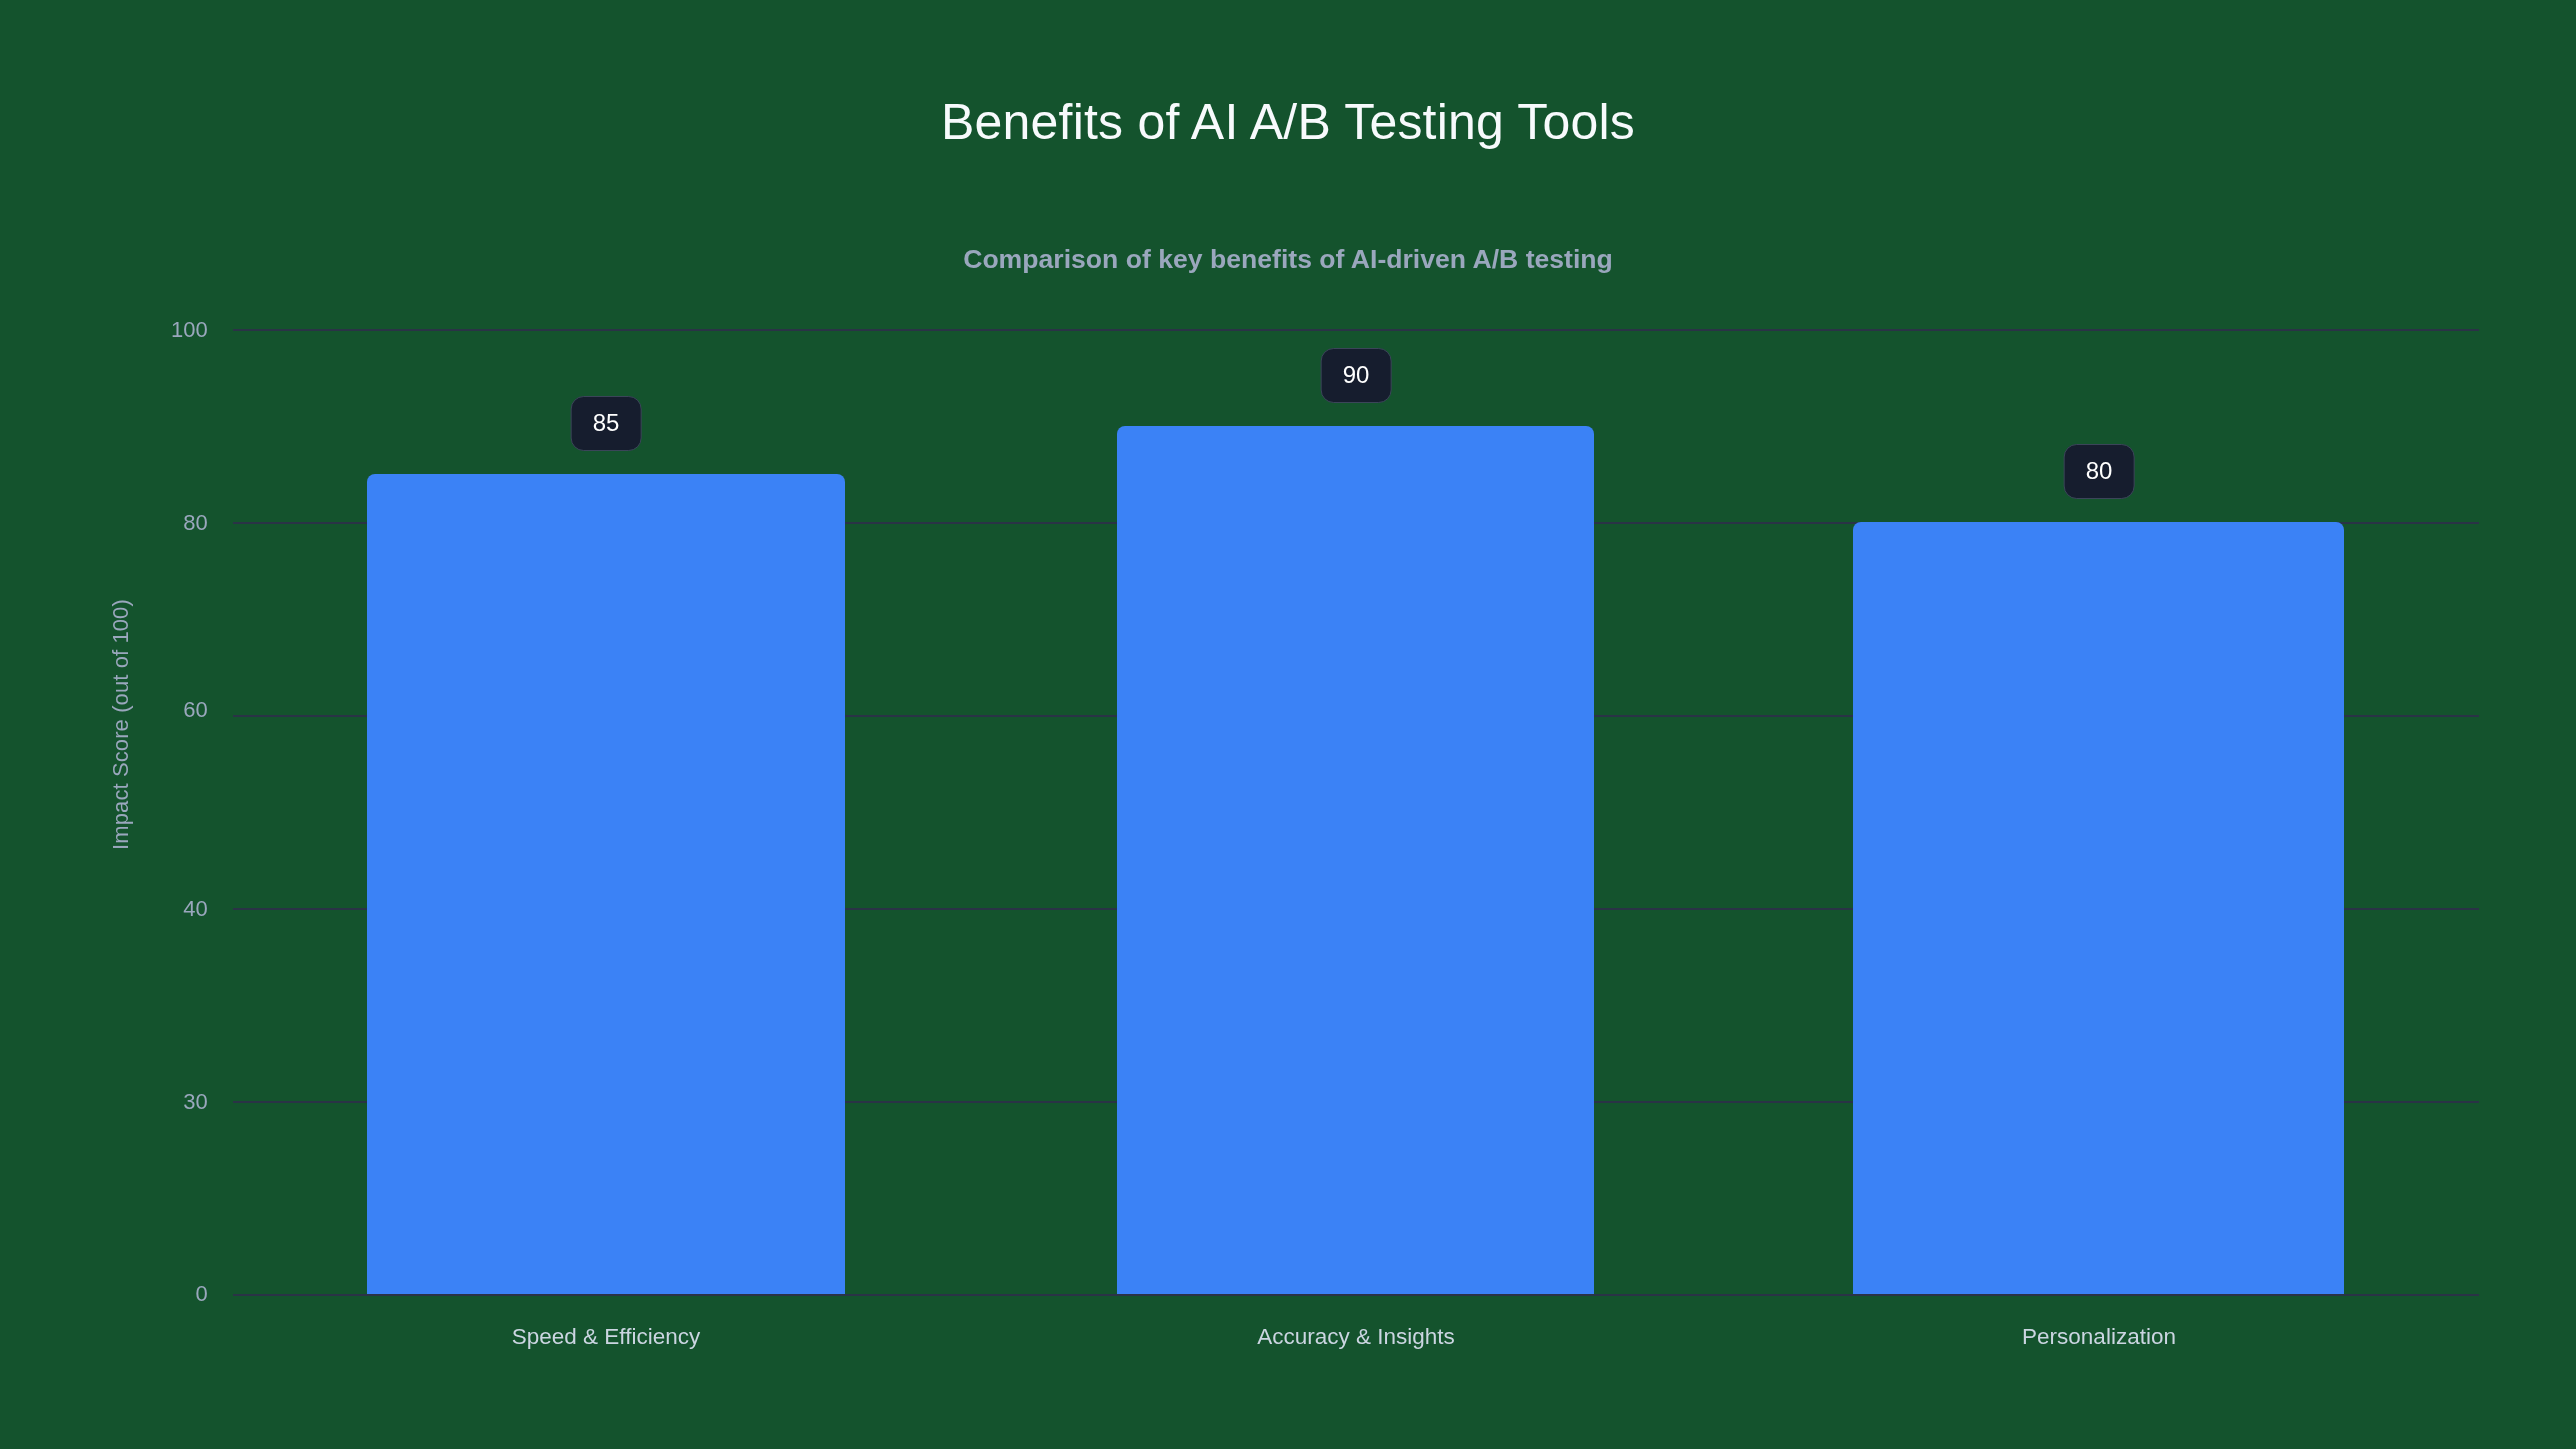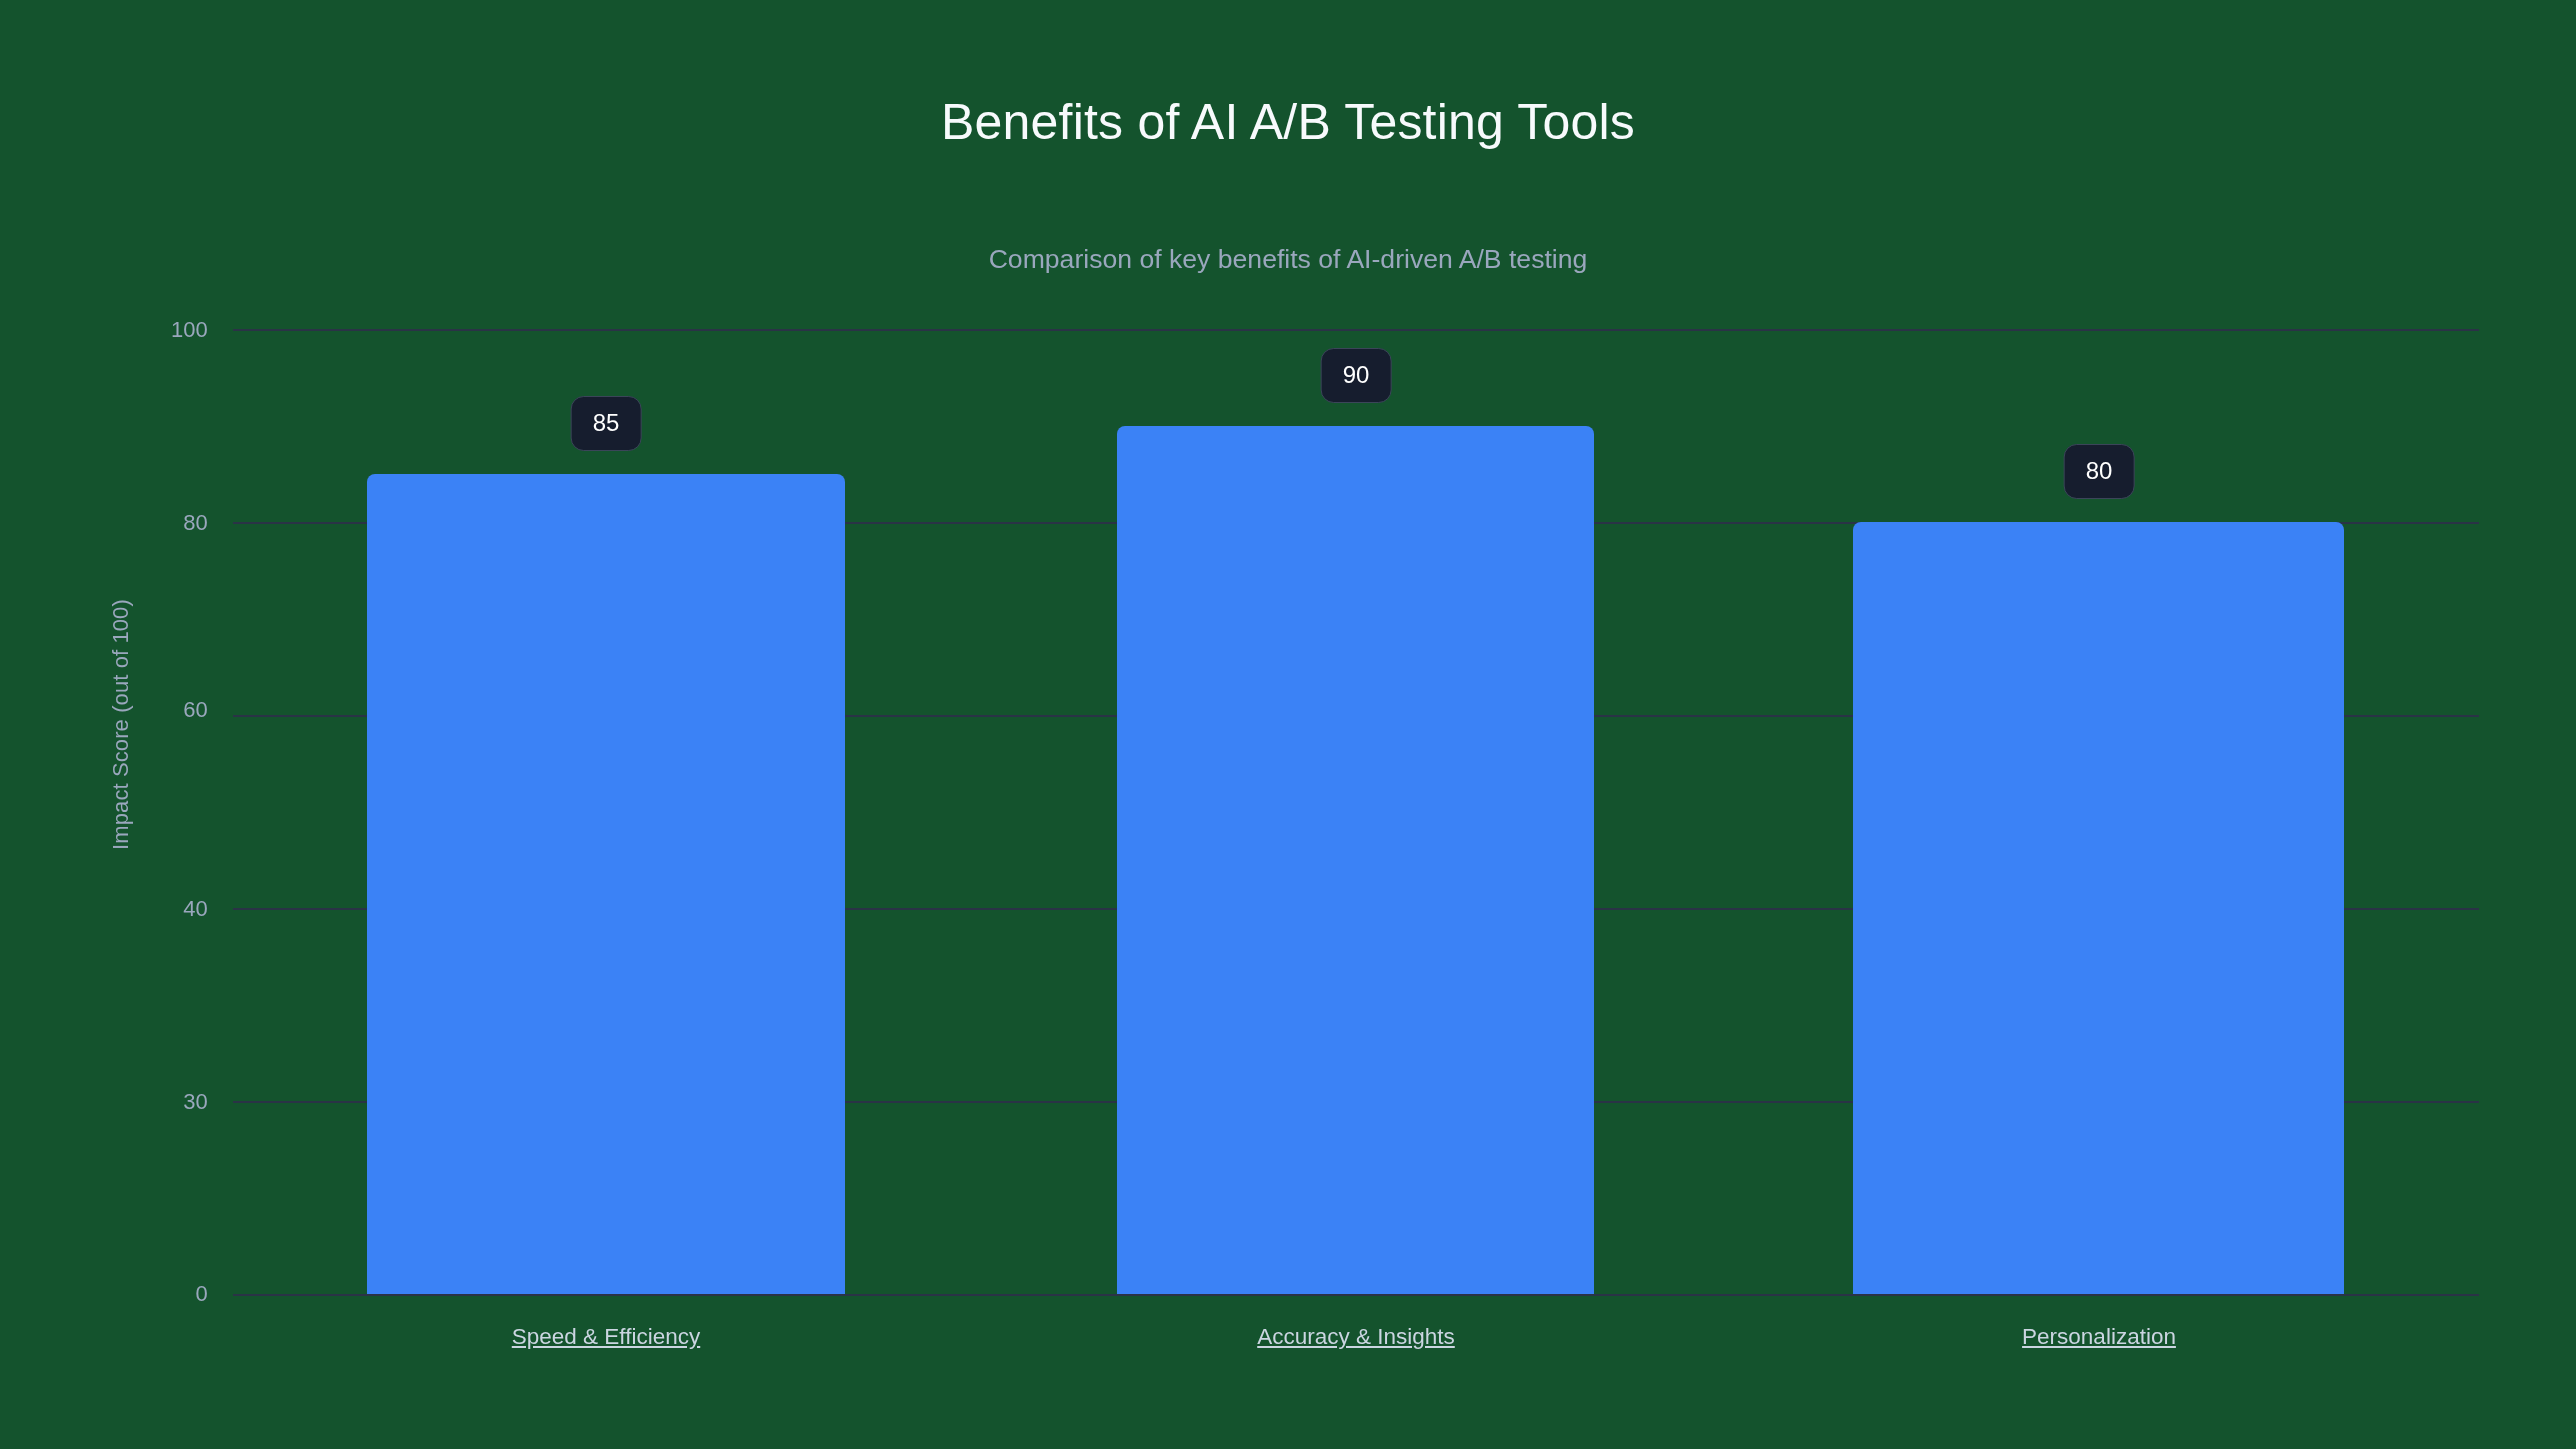--- a/index.html
+++ b/index.html
@@ -37,21 +37,21 @@
     color: #f7fafc;
     line-height: 1.1;
   }
   #chart-subtitle {
     position: absolute;
     top: 244px;
     left: 0;
     width: 2576px;
     text-align: center;
     font-size: 26.6px;
-    font-weight: 400;
+    font-weight: 700;
     color: #9aa7bd;
     line-height: 1.2;
   }
 
   
   
   #plot-area {
     position: absolute;
     left: 233px;
     top: 330px;
@@ -129,21 +129,20 @@
 
   
   .x-tick-label {
     position: absolute;
     top: 1324px;
     transform: translateX(-50%);
     font-size: 22.5px;
     color: #cbd5e1;
     white-space: nowrap;
     text-align: left;
-    text-decoration: underline;
   }
 </style>
 </head>
 <body>
 
 <div id="chart-root">
 
   <div id="chart-title">Benefits of AI A/B Testing Tools</div>
 
   <div id="chart-subtitle">Comparison of key benefits of AI-driven A/B testing</div>

